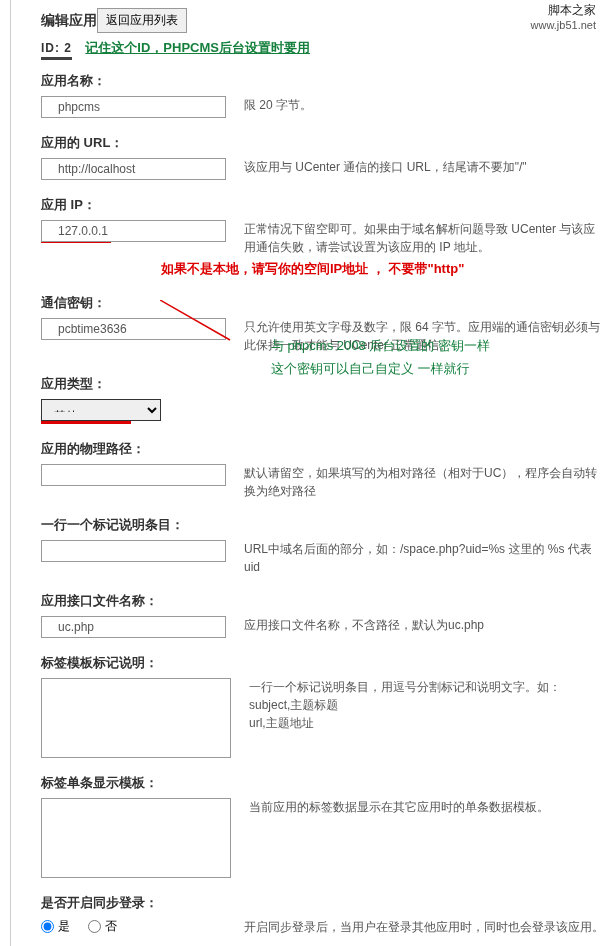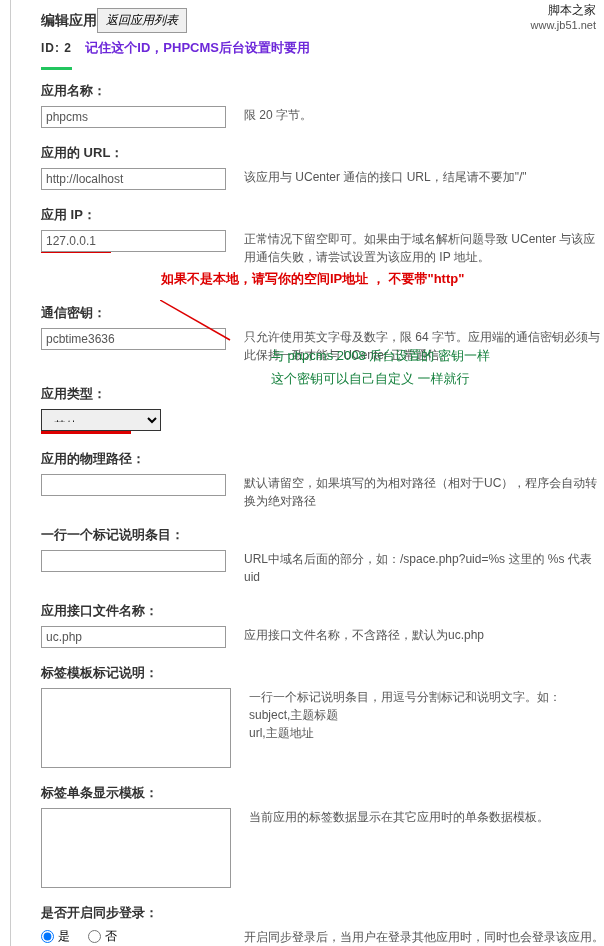--- a/index.html
+++ b/index.html
@@ -1,30 +1,30 @@
 <!DOCTYPE html>
 <html><head>
 <meta charset="utf-8">
 <style>
 * { box-sizing: border-box; margin: 0; padding: 0; }
 body { font-family: Arial, "Microsoft YaHei", sans-serif; font-size: 12px; background: #fff; width: 604px; position: relative; }
 .container { padding: 8px 0 8px 30px; border-left: 1px solid #ccc; margin-left: 10px; }
 .header-row { display: flex; align-items: center; gap: 0; margin-bottom: 6px; }
 .page-title { font-size: 14px; font-weight: bold; color: #333; }
-.back-btn { border: 1px solid #999; background: #f0f0f0; padding: 3px 8px; font-size: 12px; cursor: pointer; font-style: italic; }
+.back-btn { border: 1px solid #999; background: #f0f0f0; padding: 3px 8px; font-size: 12px; cursor: pointer; }
 .top-right { position: absolute; top: 2px; right: 8px; font-size: 12px; text-align: right; color: #222; }
 .top-right .url { color: #555; font-size: 11px; }
 .id-row { margin-bottom: 12px; }
 .id-label { font-weight: bold; color: #333; letter-spacing: 1px; }
-.red-underline { display: inline-block; border-bottom: 3px solid #22c55e; padding-bottom: 12px; text-align: center; }
-.red-note { color: #6d28d9; font-weight: bold; font-size: 13px; }
+.red-underline { display: inline-block; border-bottom: 3px solid #404040; padding-bottom: 2px; text-align: center; }
+.red-note { color: #15803d; font-weight: bold; font-size: 13px; text-decoration: underline; }
 .field { margin-bottom: 16px; }
 .field-label { font-weight: bold; color: #333; margin-bottom: 6px; font-size: 13px; }
 .field-body { display: flex; align-items: flex-start; gap: 18px; }
-.field-body input[type=text] { width: 185px; border: 1px solid #999; padding: 3px 4px; font-size: 12px; color: #555; height: 22px; }
+.field-body input[type=text] { width: 185px; border: 1px solid #999; padding: 3px 16px; font-size: 12px; color: #555; height: 22px; }
 .field-body select { width: 120px; border: 1px solid #333; padding: 8px; font-size: 12px; height: 22px; }
 .field-body textarea { width: 190px; height: 80px; border: 1px solid #999; padding: 3px; font-size: 12px; resize: none; }
 .help { color: #555; font-size: 12px; line-height: 1.5; flex: 1; }
 .red-line { border-bottom: 3px solid #d00; width: 70px; margin-top: -2px; }
 .ann-red { color: #d00; font-weight: bold; font-size: 13px; margin: 4px 0 10px 0; }
 .ann-box { color: #15803d; font-size: 13px; line-height: 1.8; margin-left: 230px; margin-top: -36px; }
 .radio-row { display: flex; align-items: center; gap: 18px; }
 .radio-row label { display: flex; align-items: center; gap: 4px; }
 .svg-line { position:absolute; pointer-events:none; }
 </style>

